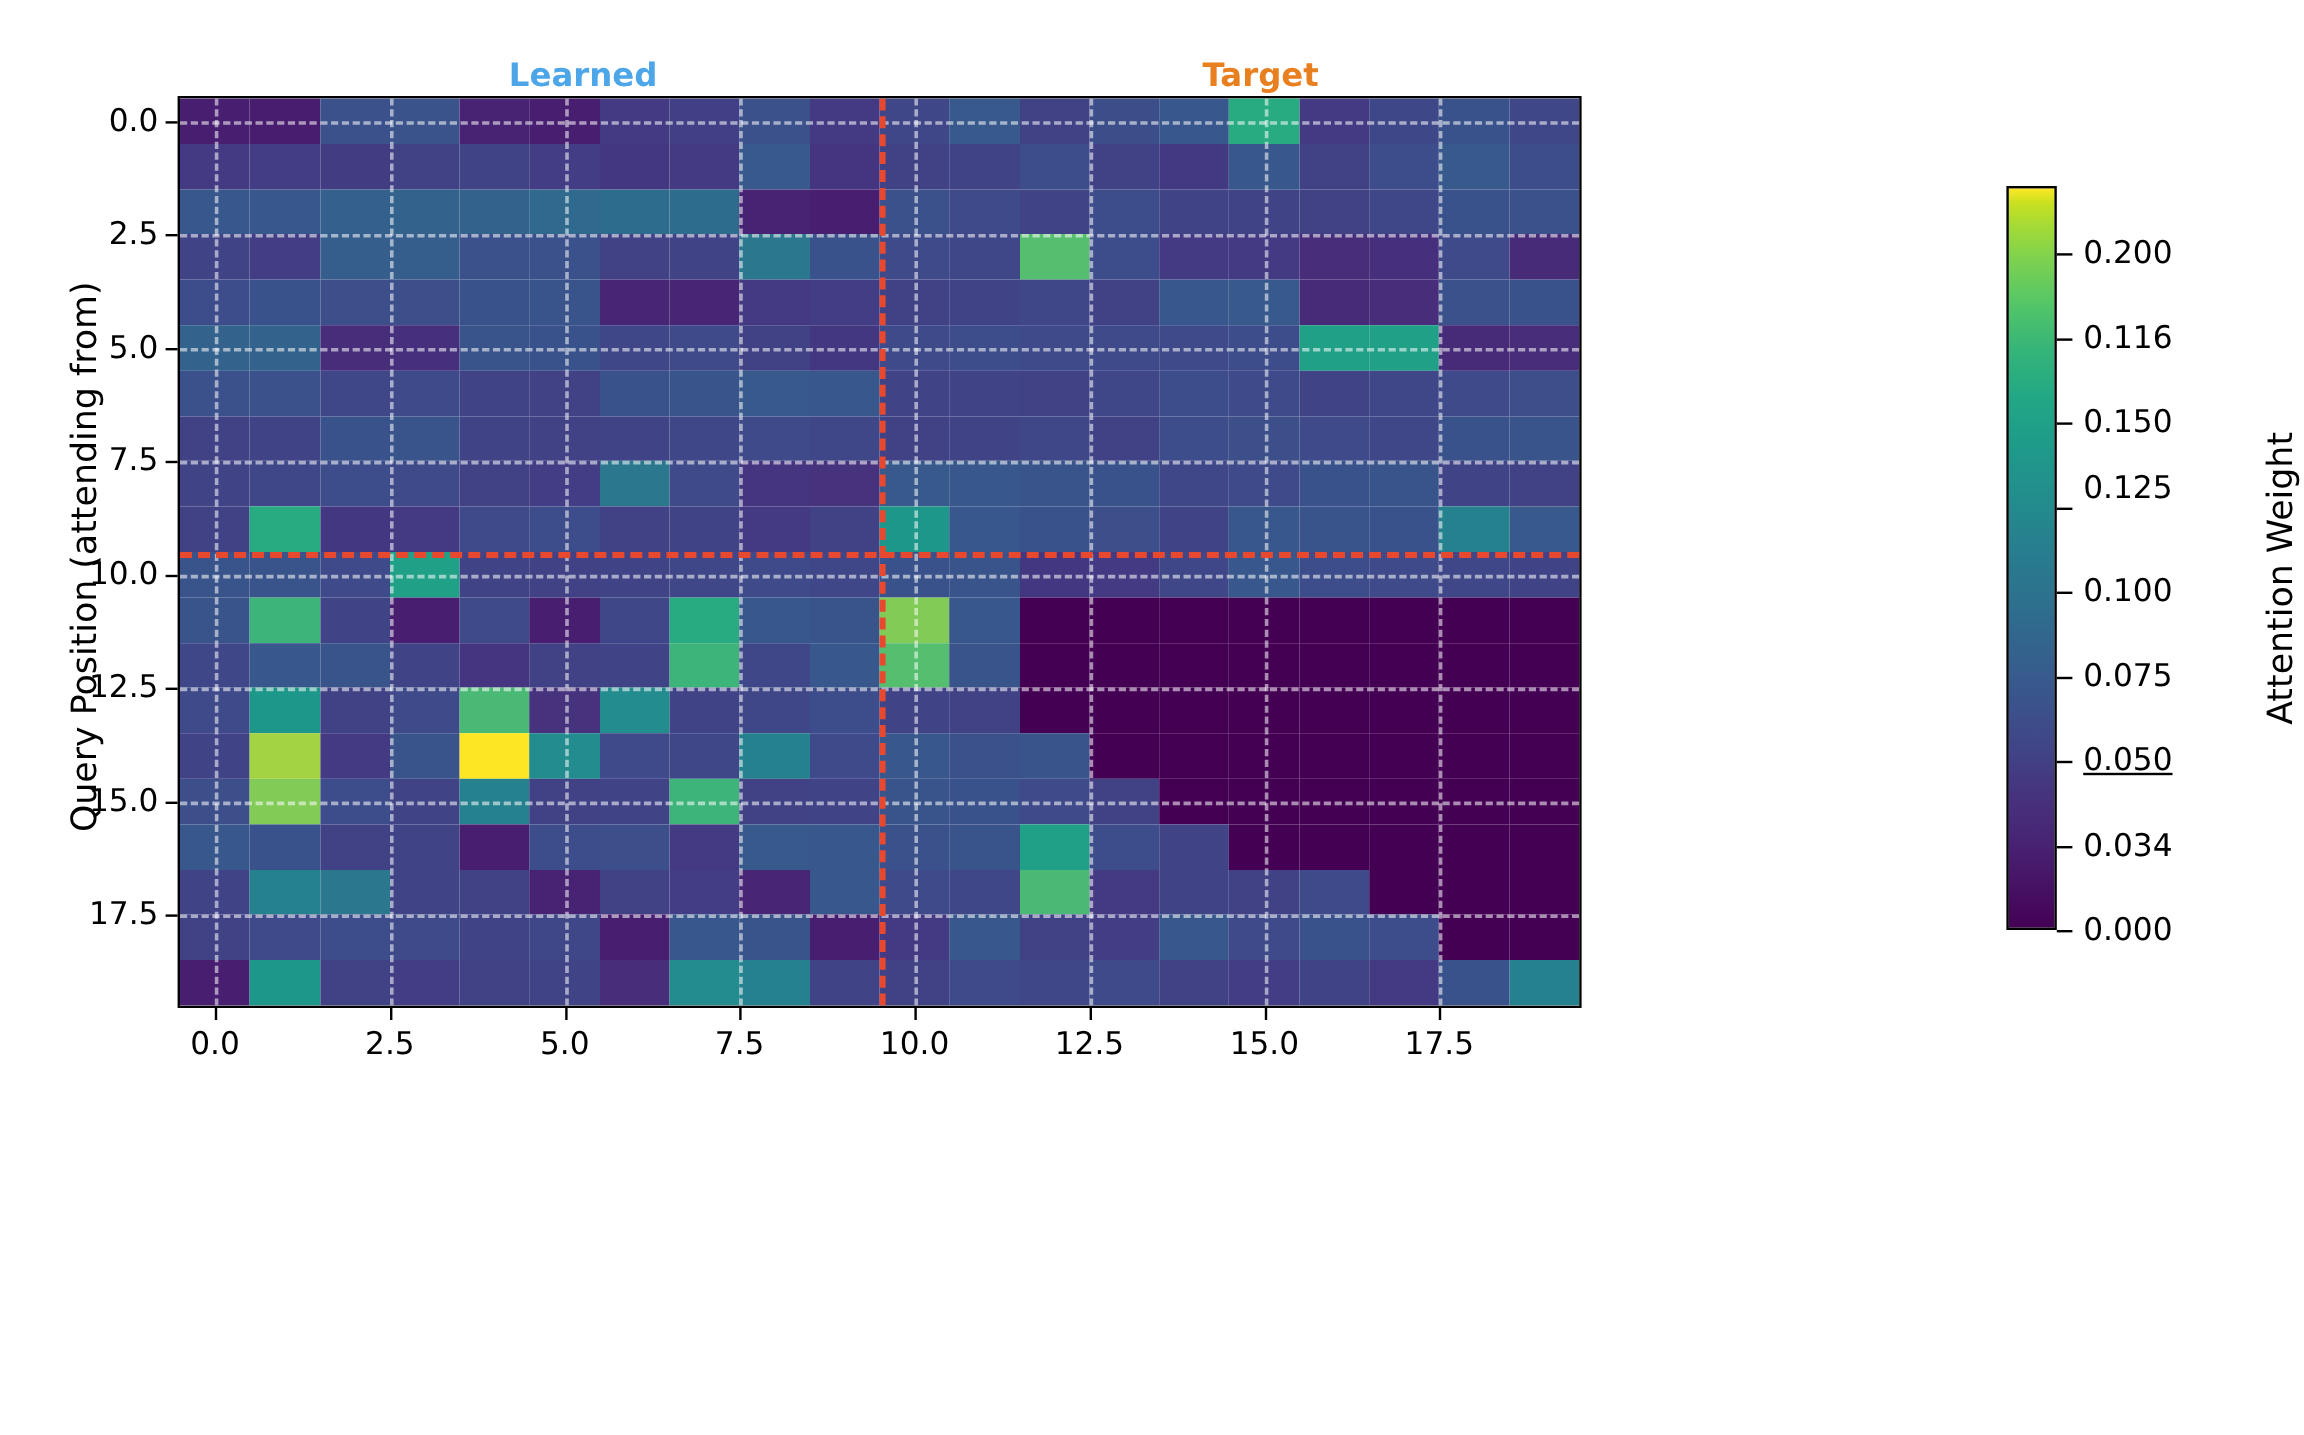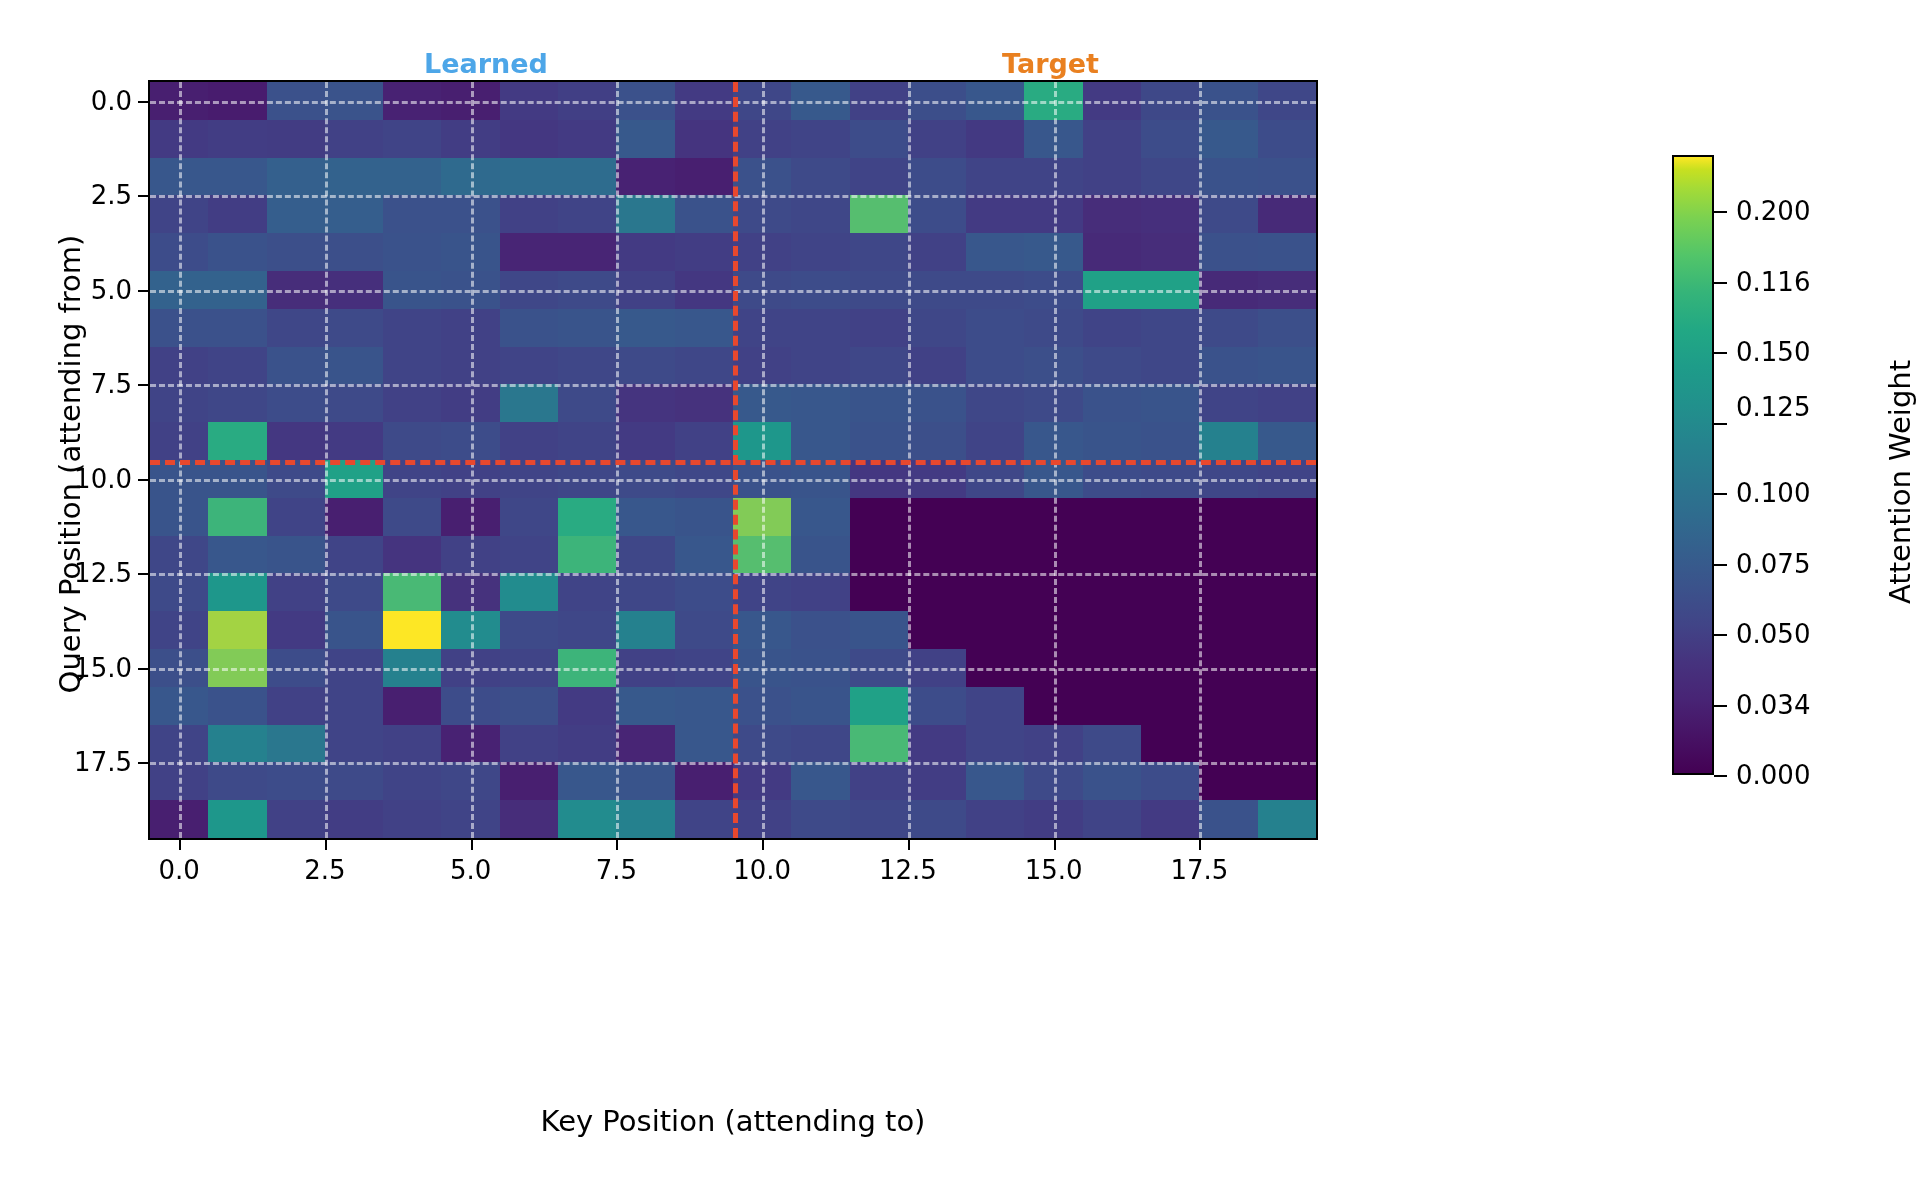--- a/index.html
+++ b/index.html
@@ -544,31 +544,30 @@
       <div class="tick-y" style="top: 478.9px;"></div>
       <div class="tick-y-label" style="top: 478.9px;">10.0</div>
       <div class="tick-y" style="top: 573.4px;"></div>
       <div class="tick-y-label" style="top: 573.4px;">12.5</div>
       <div class="tick-y" style="top: 667.9px;"></div>
       <div class="tick-y-label" style="top: 667.9px;">15.0</div>
       <div class="tick-y" style="top: 762.4px;"></div>
       <div class="tick-y-label" style="top: 762.4px;">17.5</div>
     </div>
 
-  <div id="xlabel">Key Position (attending to)</div>
   <div id="ylabel">Query Position (attending from)</div>
 
   <div id="cbar"></div>
   <div id="cbar-ticks">
       <div class="cbar-tick" style="top: 775px;"></div>
       <div class="cbar-label" style="top: 775px;">0.000</div>
       <div class="cbar-tick" style="top: 704.545px;"></div>
       <div class="cbar-label" style="top: 704.545px;">0.034</div>
       <div class="cbar-tick" style="top: 634.091px;"></div>
-      <div class="cbar-label" style="top: 634.091px;">0.050</div>
+      <div class="cbar-label" style="top: 634.091px; text-decoration: underline;">0.050</div>
       <div class="cbar-tick" style="top: 563.636px;"></div>
       <div class="cbar-label" style="top: 563.636px;">0.075</div>
       <div class="cbar-tick" style="top: 493.182px;"></div>
       <div class="cbar-label" style="top: 493.182px;">0.100</div>
       <div class="cbar-tick" style="top: 422.727px;"></div>
       <div class="cbar-label" style="top: 407px;">0.125</div>
       <div class="cbar-tick" style="top: 352.273px;"></div>
       <div class="cbar-label" style="top: 352.273px;">0.150</div>
       <div class="cbar-tick" style="top: 281.818px;"></div>
       <div class="cbar-label" style="top: 281.818px;">0.116</div>

